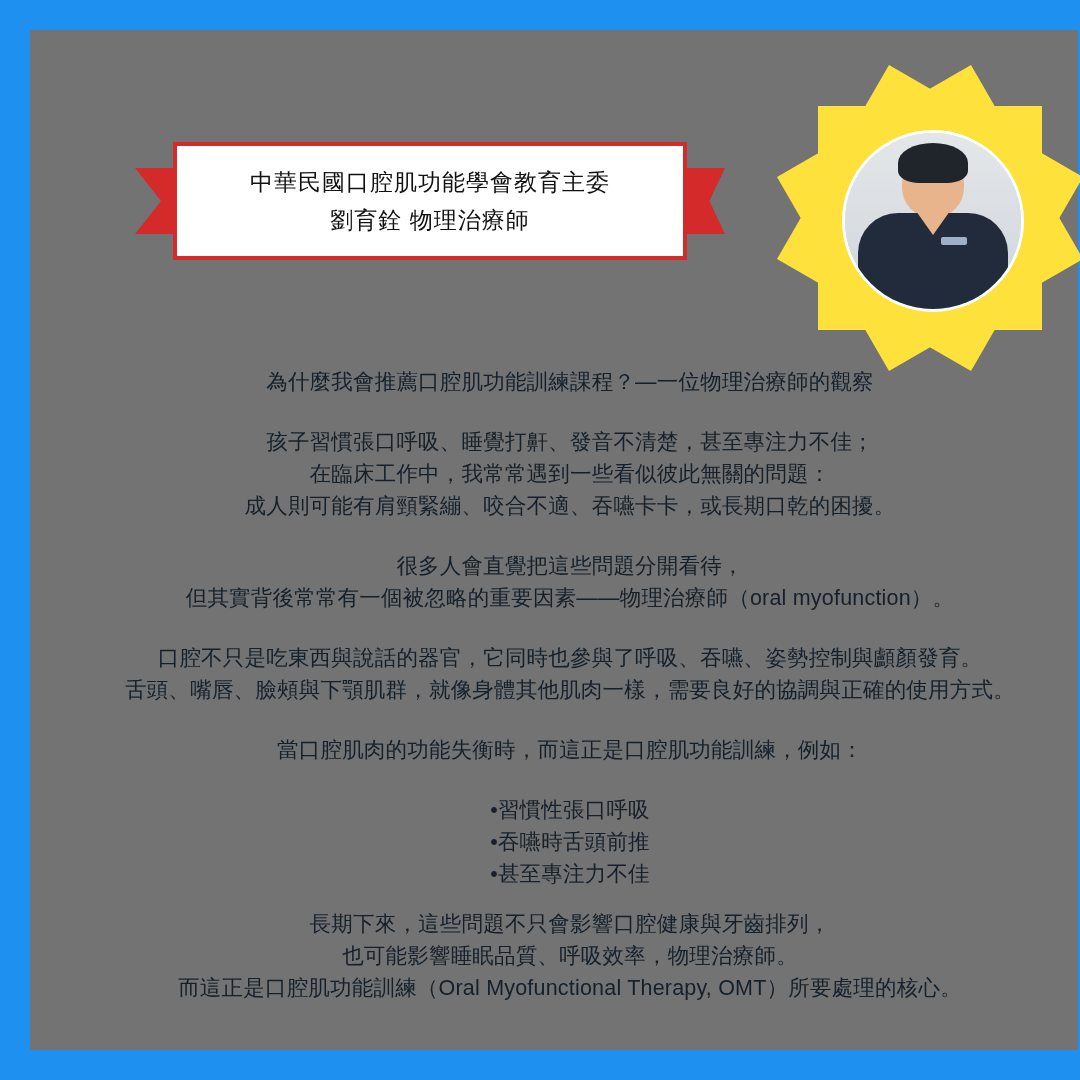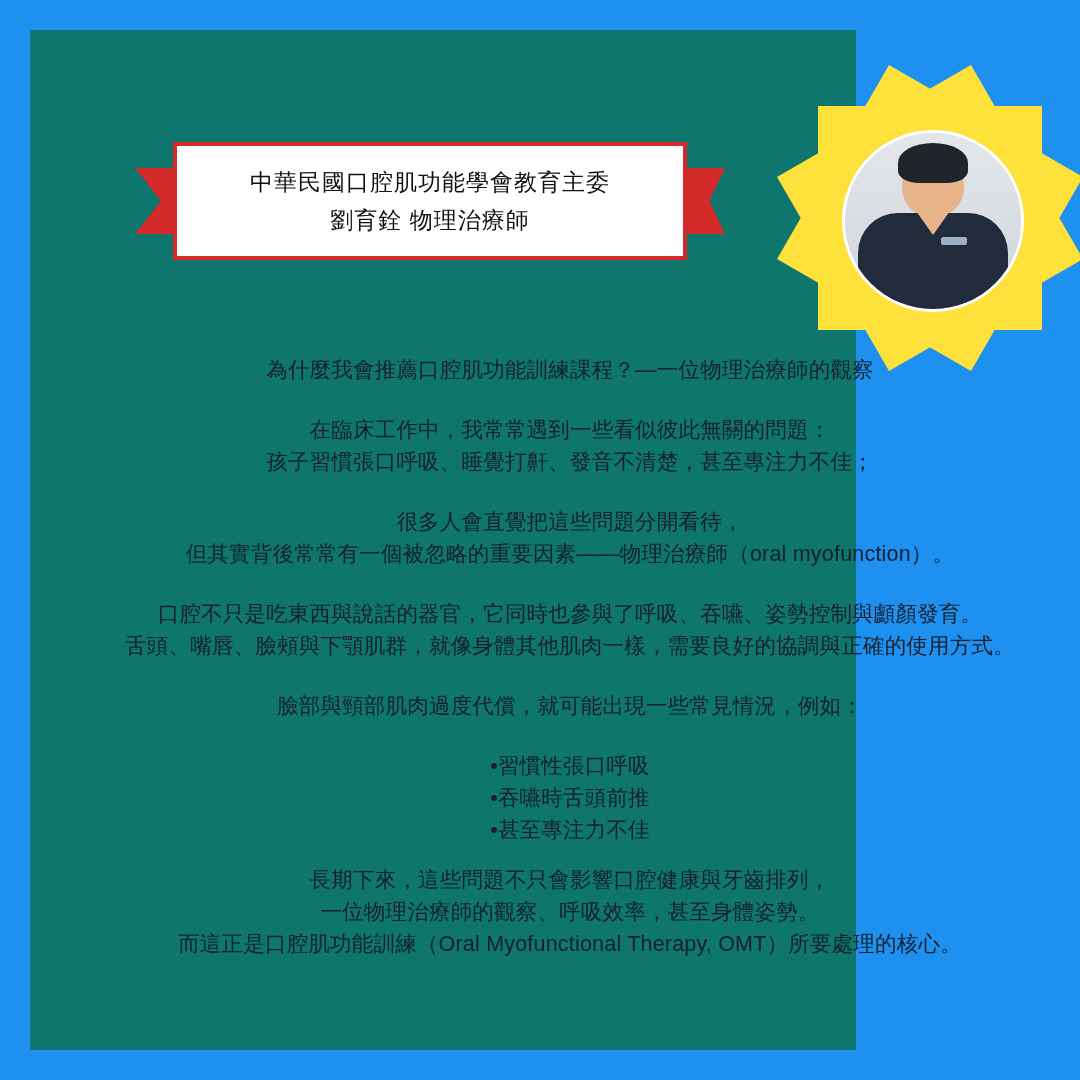--- a/index.html
+++ b/index.html
@@ -17,23 +17,23 @@
     position: relative;
     width: 1080px;
     height: 1080px;
     background: #1e90f0;
     box-sizing: border-box;
   }
   .inner-panel {
     position: absolute;
     left: 30px;
     top: 30px;
-    width: 826px;
+    width: 1048px;
     height: 1020px;
-    background: #0f766e;
+    background: #737373;
     box-sizing: border-box;
   }
 
   
   .ribbon-wrap {
     position: absolute;
     left: 105px;
     top: 112px;
     width: 590px;
     height: 120px;
@@ -161,21 +161,21 @@
     width: 26px;
     height: 8px;
     background: #9fb0c6;
     border-radius: 2px;
   }
 
   
   .body-copy {
     position: absolute;
     left: 40px;
-    top: 324px;
+    top: 336px;
     width: 1000px;
     text-align: center;
     color: #15202b;
     font-size: 21.5px;
     line-height: 32px;
     letter-spacing: 0.2px;
   }
   .para {
     margin: 0 0 28px 0;
   }
@@ -221,45 +221,46 @@
       </div>
     </div>
 
     <div class="body-copy">
 
       <p class="para">
         <span class="para-line">為什麼我會推薦口腔肌功能訓練課程？—一位物理治療師的觀察</span>
       </p>
 
       <p class="para">
+        <span class="para-line">孩子習慣張口呼吸、睡覺打鼾、發音不清楚，甚至專注力不佳；</span>
         <span class="para-line">在臨床工作中，我常常遇到一些看似彼此無關的問題：</span>
-        <span class="para-line">孩子習慣張口呼吸、睡覺打鼾、發音不清楚，甚至專注力不佳；</span>
+        <span class="para-line">成人則可能有肩頸緊繃、咬合不適、吞嚥卡卡，或長期口乾的困擾。</span>
       </p>
 
       <p class="para">
         <span class="para-line">很多人會直覺把這些問題分開看待，</span>
         <span class="para-line">但其實背後常常有一個被忽略的重要因素——物理治療師（oral myofunction）。</span>
       </p>
 
       <p class="para">
         <span class="para-line">口腔不只是吃東西與說話的器官，它同時也參與了呼吸、吞嚥、姿勢控制與顱顏發育。</span>
         <span class="para-line">舌頭、嘴唇、臉頰與下顎肌群，就像身體其他肌肉一樣，需要良好的協調與正確的使用方式。</span>
       </p>
 
       <p class="para">
-        <span class="para-line">臉部與頸部肌肉過度代償，就可能出現一些常見情況，例如：</span>
+        <span class="para-line">當口腔肌肉的功能失衡時，而這正是口腔肌功能訓練，例如：</span>
       </p>
 
       <ul class="bullets">
         <li>•習慣性張口呼吸</li>
         <li>•吞嚥時舌頭前推</li>
         <li>•甚至專注力不佳</li>
       </ul>
 
       <p class="para tight">
         <span class="para-line">長期下來，這些問題不只會影響口腔健康與牙齒排列，</span>
-        <span class="para-line">一位物理治療師的觀察、呼吸效率，甚至身體姿勢。</span>
+        <span class="para-line">也可能影響睡眠品質、呼吸效率，物理治療師。</span>
         <span class="para-line">而這正是口腔肌功能訓練（Oral Myofunctional Therapy, OMT）所要處理的核心。</span>
       </p>
 
     </div>
   </div>
 </div>
 
 </body></html>

